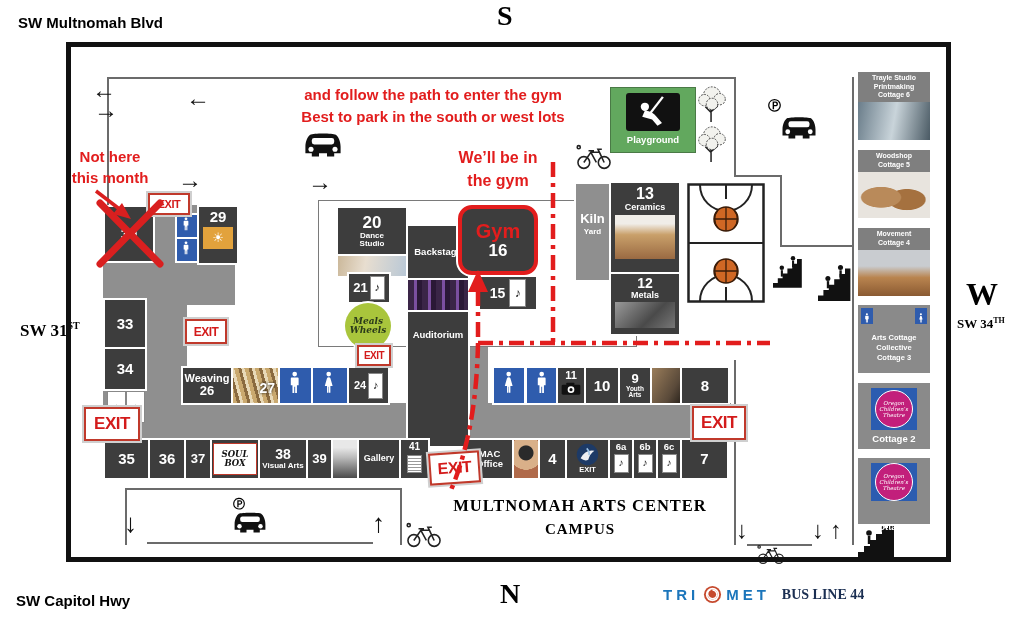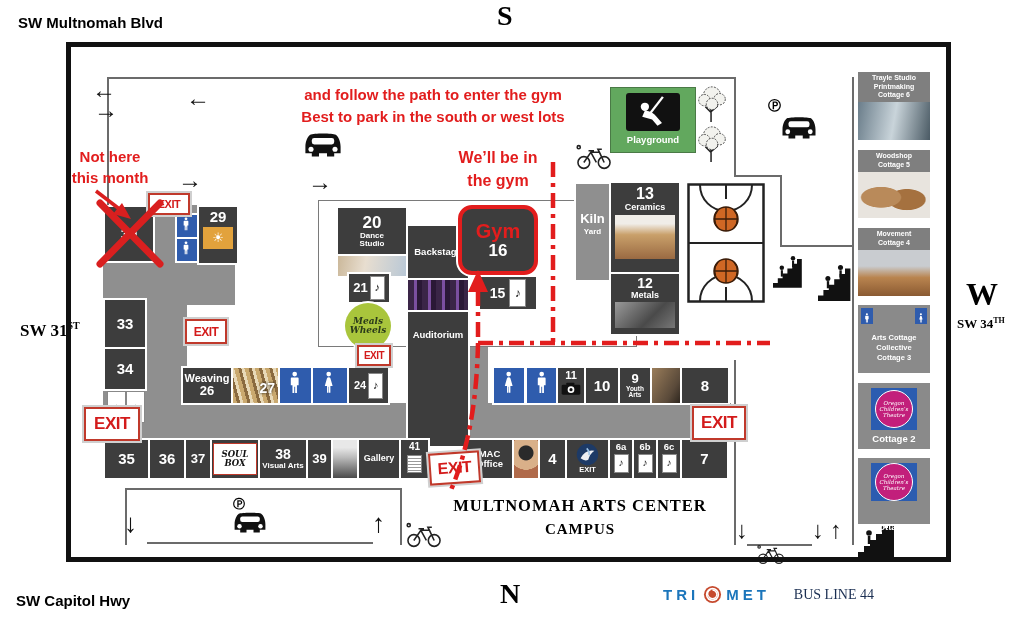--- a/index.html
+++ b/index.html
@@ -62,21 +62,21 @@
           <circle cx="15" cy="15" r="10.5" fill="#fff"></circle>
           <circle cx="15" cy="15" r="8" fill="#c64a2e"></circle>
           <g stroke="#fff" stroke-width="2.2" fill="none">
             <path d="M15 8 a7 7 0 0 1 6 10.4"></path>
             <path d="M8.9 18.4 a7 7 0 0 1 3-11"></path>
             <path d="M21 18.5 a7 7 0 0 1 -11.8 0"></path>
           </g>
         </svg>
       </i>
     <span style="color:#1b75bb;font-weight:bold;font-size:15px;letter-spacing:4px;">MET</span>
-    <span class="serif" style="color:#1b2f52;font-weight:normal;font-size:14px;margin-left:20px;">BUS LINE 44</span>
+    <span class="serif" style="color:#1b2f52;font-weight:bold;font-size:14px;margin-left:8px;">BUS LINE 44</span>
   </div>
 
   <div class="abs line" style="left:107px;top:77px;width:2px;height:130px;"></div>
   <div class="abs line" style="left:107px;top:77px;width:629px;height:2px;"></div>
   <div class="abs line" style="left:734px;top:77px;width:2px;height:100px;"></div>
   <div class="abs line" style="left:734px;top:175px;width:48px;height:2px;"></div>
   <div class="abs line" style="left:780px;top:175px;width:2px;height:72px;"></div>
   <div class="abs line" style="left:780px;top:245px;width:72px;height:2px;"></div>
   <div class="abs line" style="left:852px;top:77px;width:2px;height:468px;"></div>
   <div class="abs line" style="left:734px;top:360px;width:2px;height:185px;"></div>

